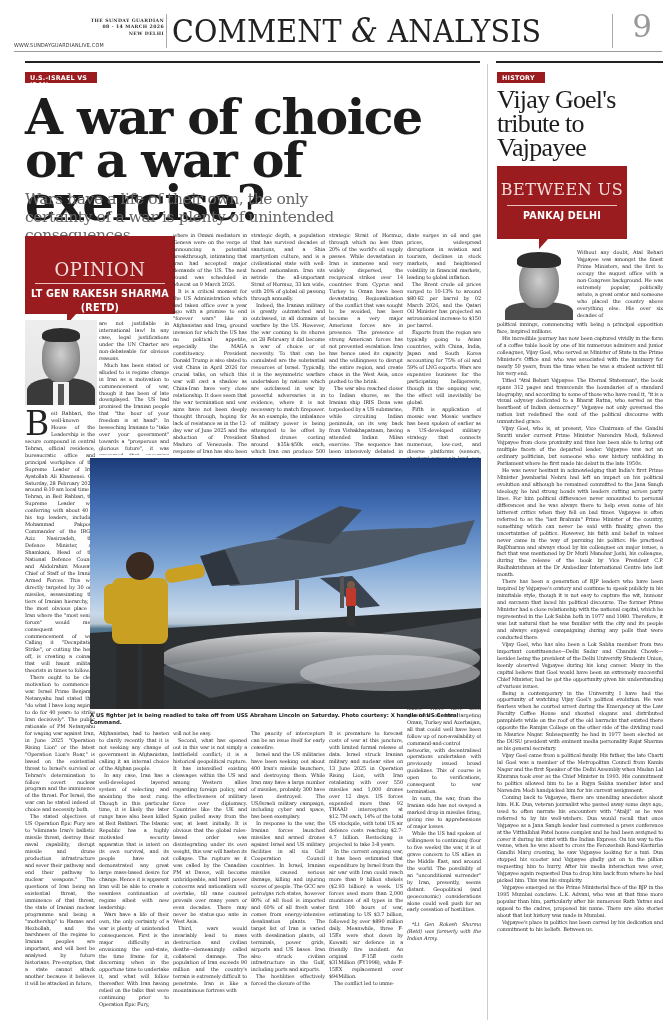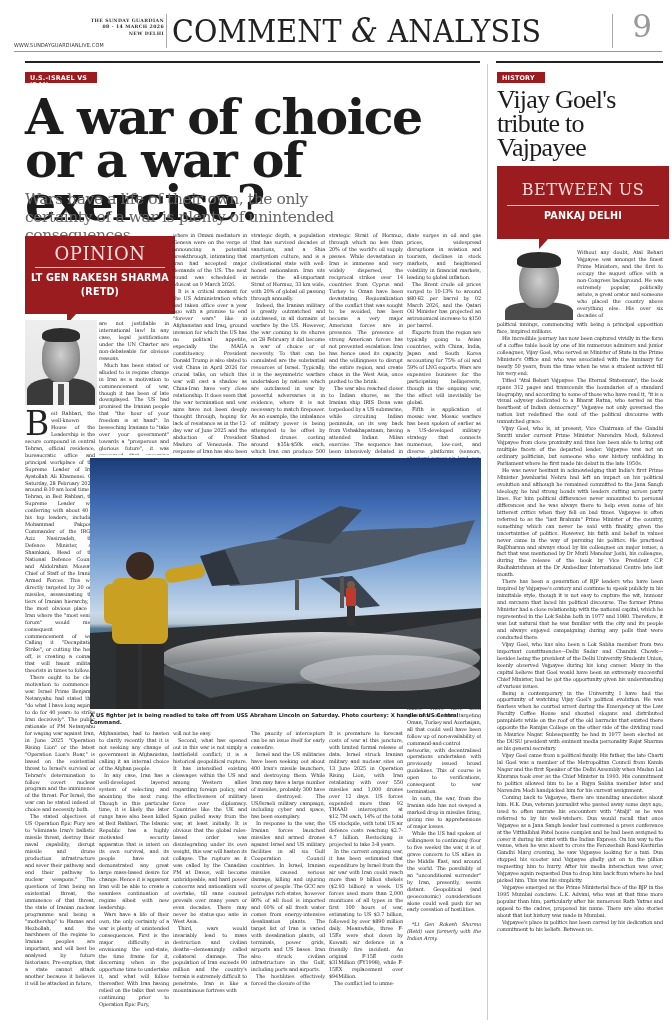--- a/index.html
+++ b/index.html
@@ -63,21 +63,21 @@
 
 <div class="topbar"></div>
 <div class="topbar2"></div>
 
 <article>
   <div class="kicker" style="left:25px;top:72px;width:72px">U.S.-ISRAEL VS IRAN</div>
   <h1 class="headline">A war of choice or a war of exercise?</h1>
   <div class="standfirst">Wars have a life of their own, the only certainty of a war is plenty of unintended consequences.</div>
 
   <div class="speech" style="left:25px;top:236px;width:150px;height:78px">
-    <div class="sec" style="padding-top:8px;line-height:20px">OPINION</div>
+    <div class="sec" style="padding-top:24px;line-height:20px">OPINION</div>
     <div class="line" style="margin-top:3px"></div>
     <div class="auth" style="padding:3px 3px 0">LT GEN RAKESH SHARMA (RETD)</div>
   </div>
   <div class="photo" style="left:25px;top:320px;width:72px;height:85px">
     <div class="suit" style="left:2px;top:58px;width:68px;height:30px"></div>
     <div class="shirt" style="left:28px;top:62px;width:16px;height:26px"></div>
     <div class="tie" style="left:33px;top:64px;width:6px;height:22px"></div>
     <div class="face" style="left:17px;top:12px;width:38px;height:50px"></div>
     <div class="hair" style="left:17px;top:8px;width:38px;height:14px"></div>
   </div>
@@ -178,21 +178,21 @@
     <p>The conflict led to imme-</p>
   </div>
 </article>
 
 <div class="vrule" style="left:487px;top:64px;height:956px"></div>
 
 <aside>
   <div class="kicker" style="left:497px;top:72px;width:48px">HISTORY</div>
   <h2 style="position:absolute;left:497px;top:88px;width:160px;font-family:Liberation Serif, serif;font-weight:normal;font-size:26px;line-height:24px;letter-spacing:-.8px;color:#1c1c1c">Vijay Goel's tribute to Vajpayee</h2>
 
-  <div class="speech" style="left:497px;top:166px;width:172px;height:73px">
+  <div class="speech" style="left:497px;top:166px;width:130px;height:73px">
     <div class="sec" style="padding-top:14px;line-height:20px;font-size:16px">BETWEEN US</div>
     <div class="line" style="margin-top:5px"></div>
     <div class="auth" style="padding-top:3px">PANKAJ DELHI</div>
   </div>
   <div class="photo" style="left:505px;top:250px;width:68px;height:70px;background:#fff">
     <div class="suit" style="left:0;top:52px;width:68px;height:22px;background:#4a4a4a"></div>
     <div class="face" style="left:14px;top:8px;width:40px;height:50px"></div>
     <div class="hair" style="left:12px;top:2px;width:44px;height:16px"></div>
   </div>
   <div class="col" style="left:577px;top:249px;width:86px;height:72px">Without any doubt, Atal Behari Vajpayee was amongst the finest Prime Ministers, and the first to occupy the august office with a non-Congress background. He was extremely popular, politically astute, a great orator and someone who placed the country above everything else. His over six decades of</div>

